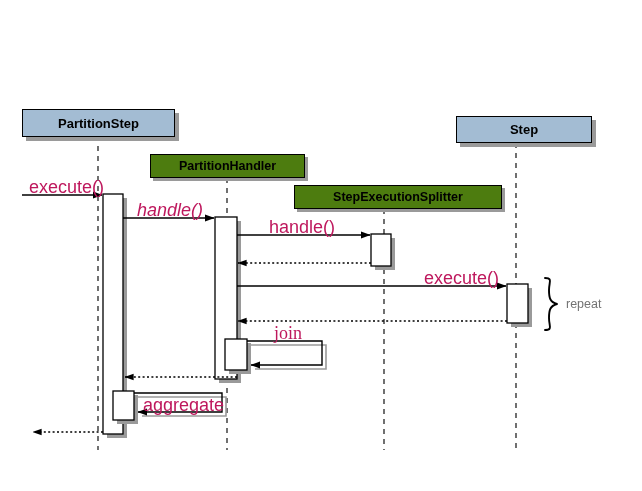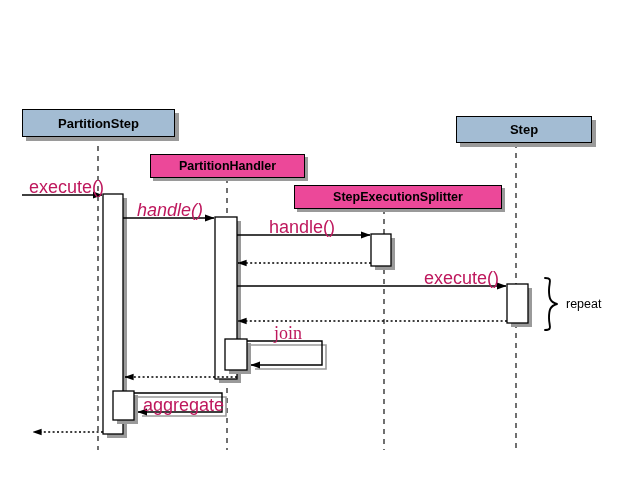--- a/index.html
+++ b/index.html
@@ -33,34 +33,34 @@
     line-height: 1;
     display: flex;
     align-items: center;
     justify-content: center;
     letter-spacing: 0px;
   }
   .p-actor {
     background: #a3bcd3;
   }
   .p-class {
-    background: #ec4899;
+    background: #4d7c0f;
     font-size: 12.5px;
   }
   .msg-label {
     position: absolute;
     font-size: 18px;
     color: #be185d;
     white-space: nowrap;
     line-height: 1;
   }
   .brace-label {
     position: absolute;
     font-size: 12.5px;
-    color: #000000;
+    color: #737373;
     white-space: nowrap;
     line-height: 1;
   }
 </style>
 </head>
 <body>
 
 <div id="canvas">
 
   <svg width="642" height="491">

